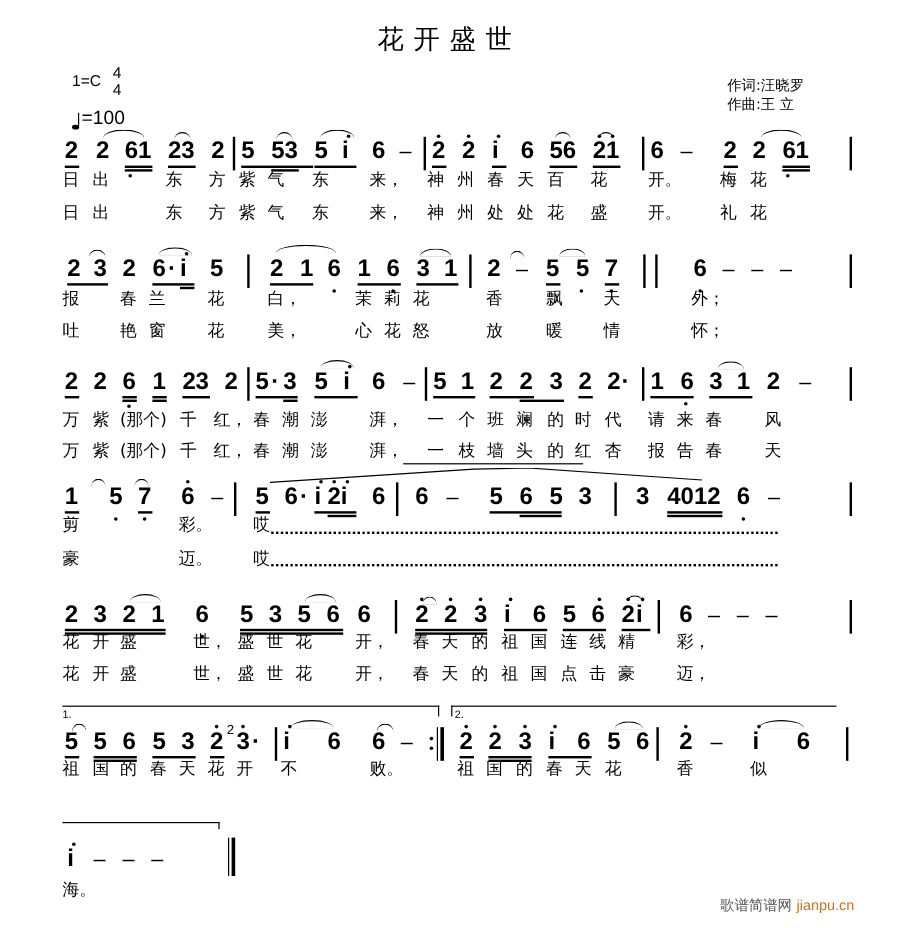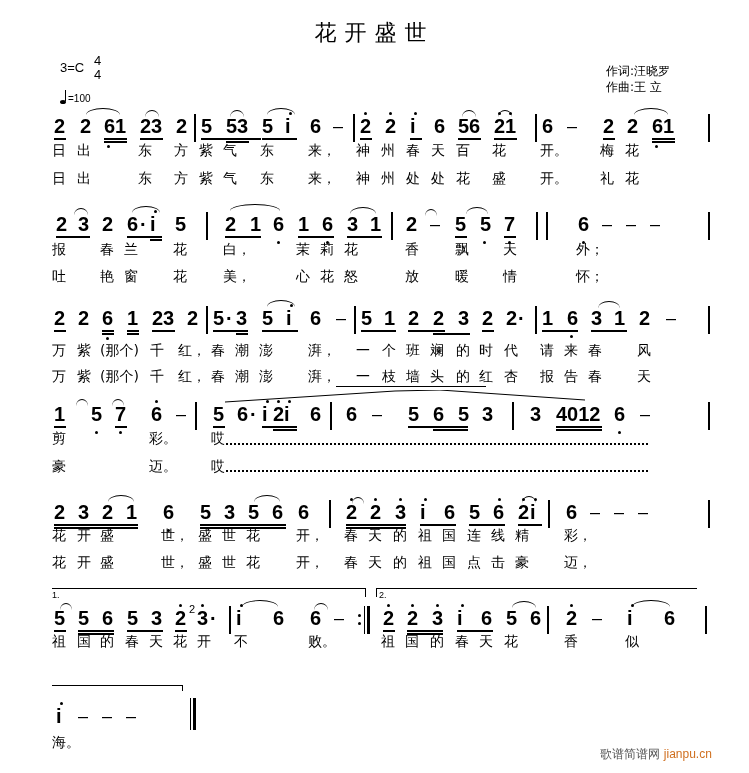--- a/index.html
+++ b/index.html
@@ -2,42 +2,42 @@
 <html><head>
 <meta charset="utf-8">
 <style>
   html, body { margin:0; padding:0; background:#fff; }
   body { width:749px; height:773px; position:relative; overflow:hidden;
          font-family: "DejaVu Sans", sans-serif; color:#000; }
   .abs { position:absolute; }
   .title { left:0; width:749px; top:18px; text-align:center; font-size:22px; letter-spacing:8px; font-family:"DejaVu Sans", sans-serif; }
   .key { left:60px; top:60px; font-size:13px; font-family:"Liberation Sans", sans-serif; }
   .ts { left:94px; top:54px; font-size:13px; text-align:center; line-height:14px; font-family:"Liberation Sans", sans-serif; }
-  .tempo { left:60px; top:90px; font-size:10px; font-family:"Liberation Sans", sans-serif; }
+  .tempo { left:60px; top:90px; font-size:16px; font-family:"Liberation Sans", sans-serif; }
   .credit { left:606px; font-size:12px; }
   .row { position:absolute; left:0; width:749px; }
   .notes { position:absolute; left:0; top:0; height:26px; width:749px; }
   .n { position:absolute; top:0; font-family:"Liberation Sans", sans-serif; font-weight:bold; font-size:20px; line-height:24px; }
   .dash { position:absolute; top:0; font-family:"Liberation Sans", sans-serif; font-size:18px; line-height:24px; }
   .bar { position:absolute; top:0; width:1.5px; height:28px; background:#000; }
   .lyr { position:absolute; font-size:14px; line-height:16px; white-space:pre; letter-spacing:0; }
   .ul { position:absolute; height:1.5px; background:#000; }
   .dot { position:absolute; width:3px; height:3px; background:#000; border-radius:50%; }
   .slur { position:absolute; border-top:1.3px solid #000; border-radius:50% 50% 0 0 / 100% 100% 0 0; height:6px; }
   .volta { position:absolute; border-top:1.3px solid #000; height:8px; }
   .vnum { position:absolute; font-size:9px; font-family:"Liberation Sans", sans-serif; }
   .dotted { position:absolute; border-bottom:2px dotted #000; height:0; }
   .wm { left:600px; top:746px; font-size:12px; color:#555; }
   .wm span { color:#d07020; font-family:"Liberation Sans", sans-serif; }
 </style>
 </head>
 <body>
 
 <div class="abs title">花开盛世</div>
-<div class="abs key">3=C</div>
+<div class="abs key">1=C</div>
 <div class="abs ts">
   <div>4</div>
   <div>4</div>
 </div>
 <div class="abs tempo">
   <span style="display:inline-block;position:relative;width:8px;height:14px;vertical-align:bottom;">
     <span style="position:absolute;left:5px;top:0;width:1px;height:11px;background:#000;"></span>
     <span style="position:absolute;left:0;bottom:0;width:6px;height:4px;background:#000;border-radius:50%;"></span>
   </span><span>=100</span>
 </div>

